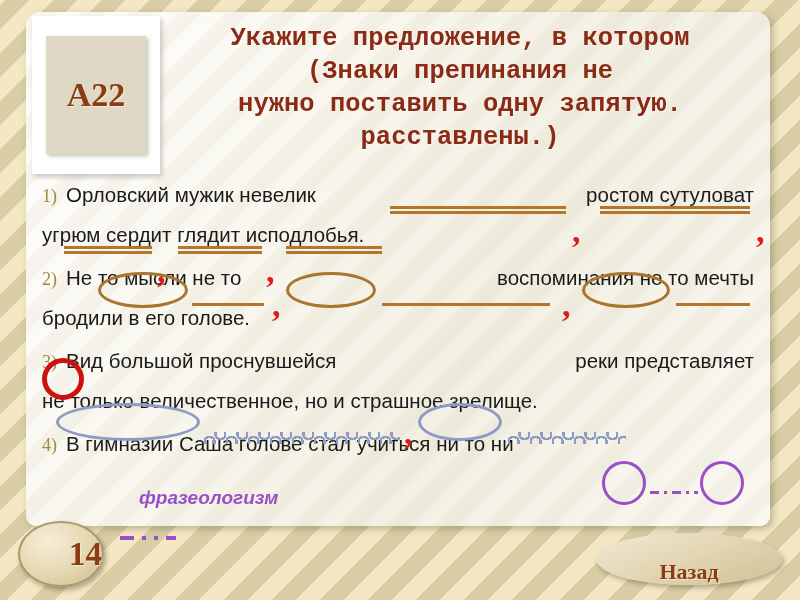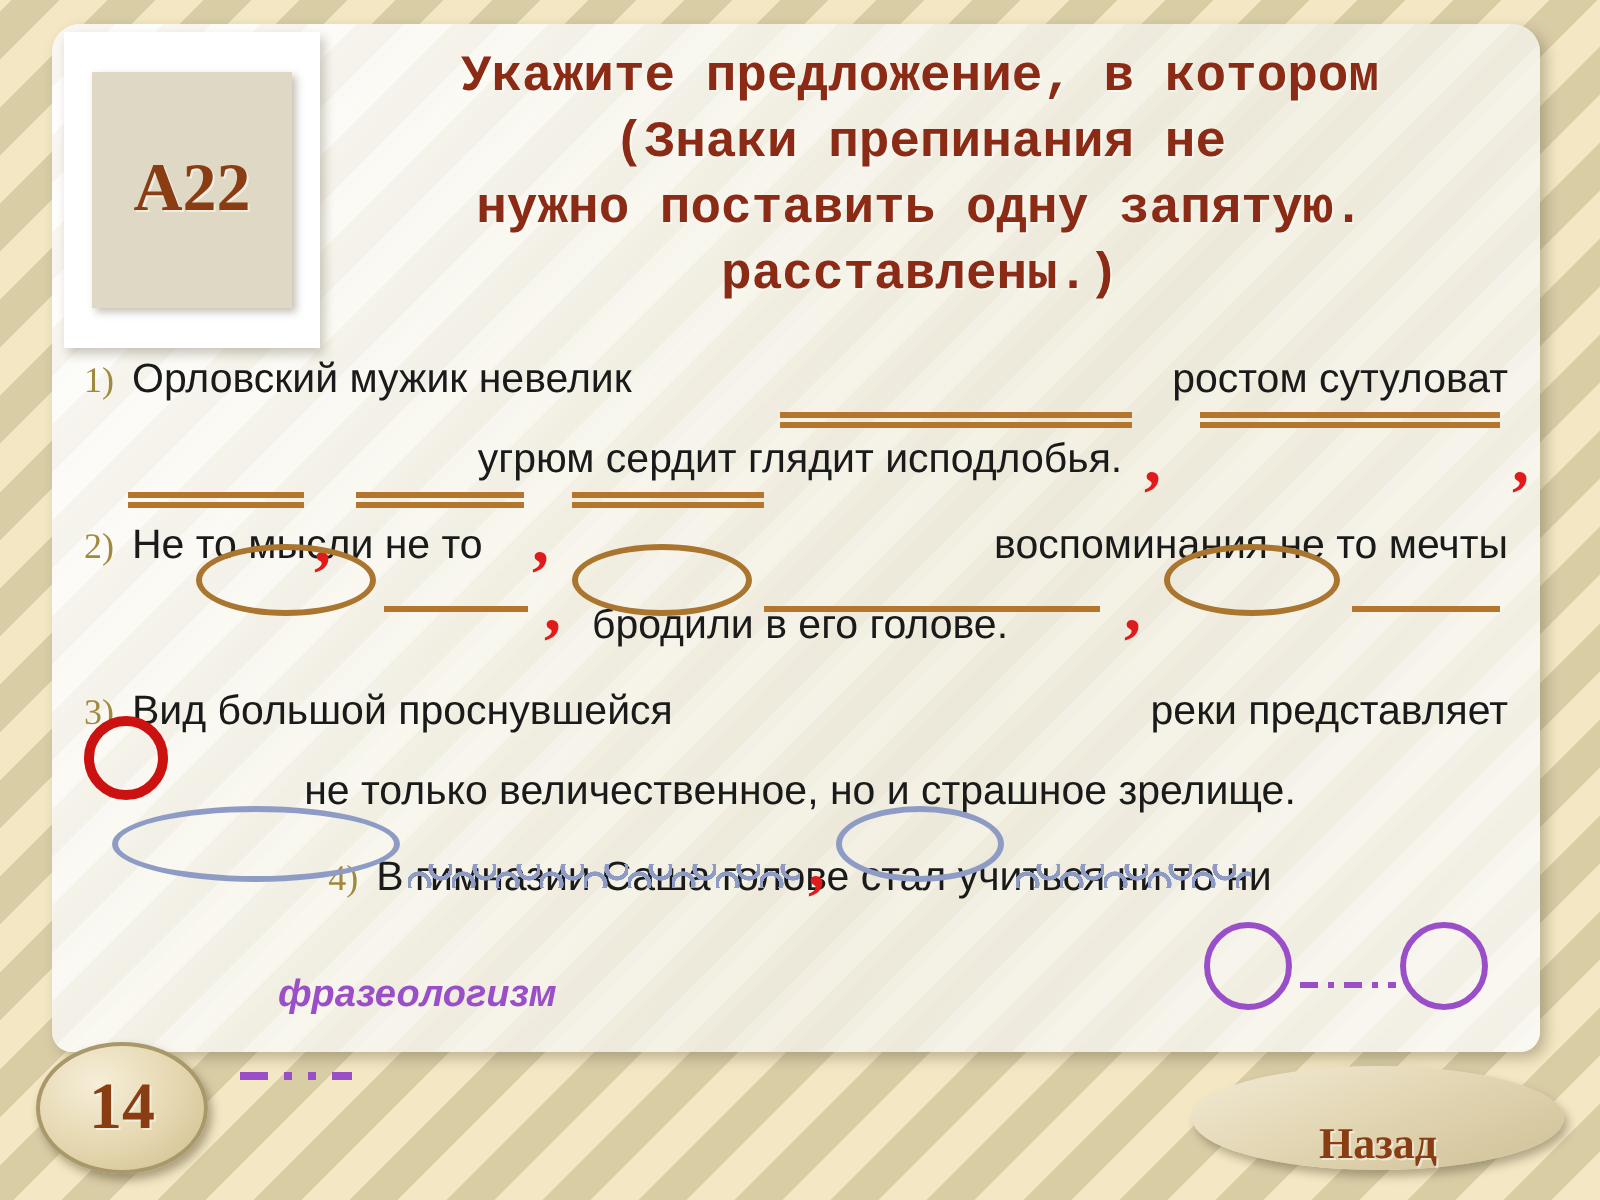--- a/index.html
+++ b/index.html
@@ -89,23 +89,22 @@
   
   #qlist {
     position: absolute;
     left: 42px; top: 178px;
     width: 716px;
   }
   .q {
     position: relative;
     font-size: 20.5px;
     color: #1a1a1a;
-    line-height: 24px;
+    line-height: 34px;
     margin-bottom: 3px;
-    text-align: center;
   }
   .qline {
     position: relative;
     white-space: nowrap;
     display: block;
     height: 40px;
   }
   .qline.justify {
     display: flex;
     justify-content: space-between;
@@ -207,21 +206,21 @@
 
   
   #page-badge {
     position: absolute;
     left: 18px; top: 521px;
     width: 86px; height: 66px;
     border-radius: 50%;
     background: radial-gradient(ellipse at 35% 30%, #f6eed8 0%, #e4d6ae 55%, #cdbc8d 100%);
     border: 2px solid #a9986a;
     box-shadow: 2px 3px 5px rgba(80,70,45,0.45);
-    display: flex; align-items: center; justify-content: center;
+    display: flex; align-items: center; justify-content: flex-end;
   }
   #page-badge span {
     font-family: "Liberation Serif", serif;
     font-weight: bold;
     font-size: 33px;
     color: #8a3c12;
     text-shadow: 1px 1px 0 rgba(255,255,255,0.5);
   }
 
   

